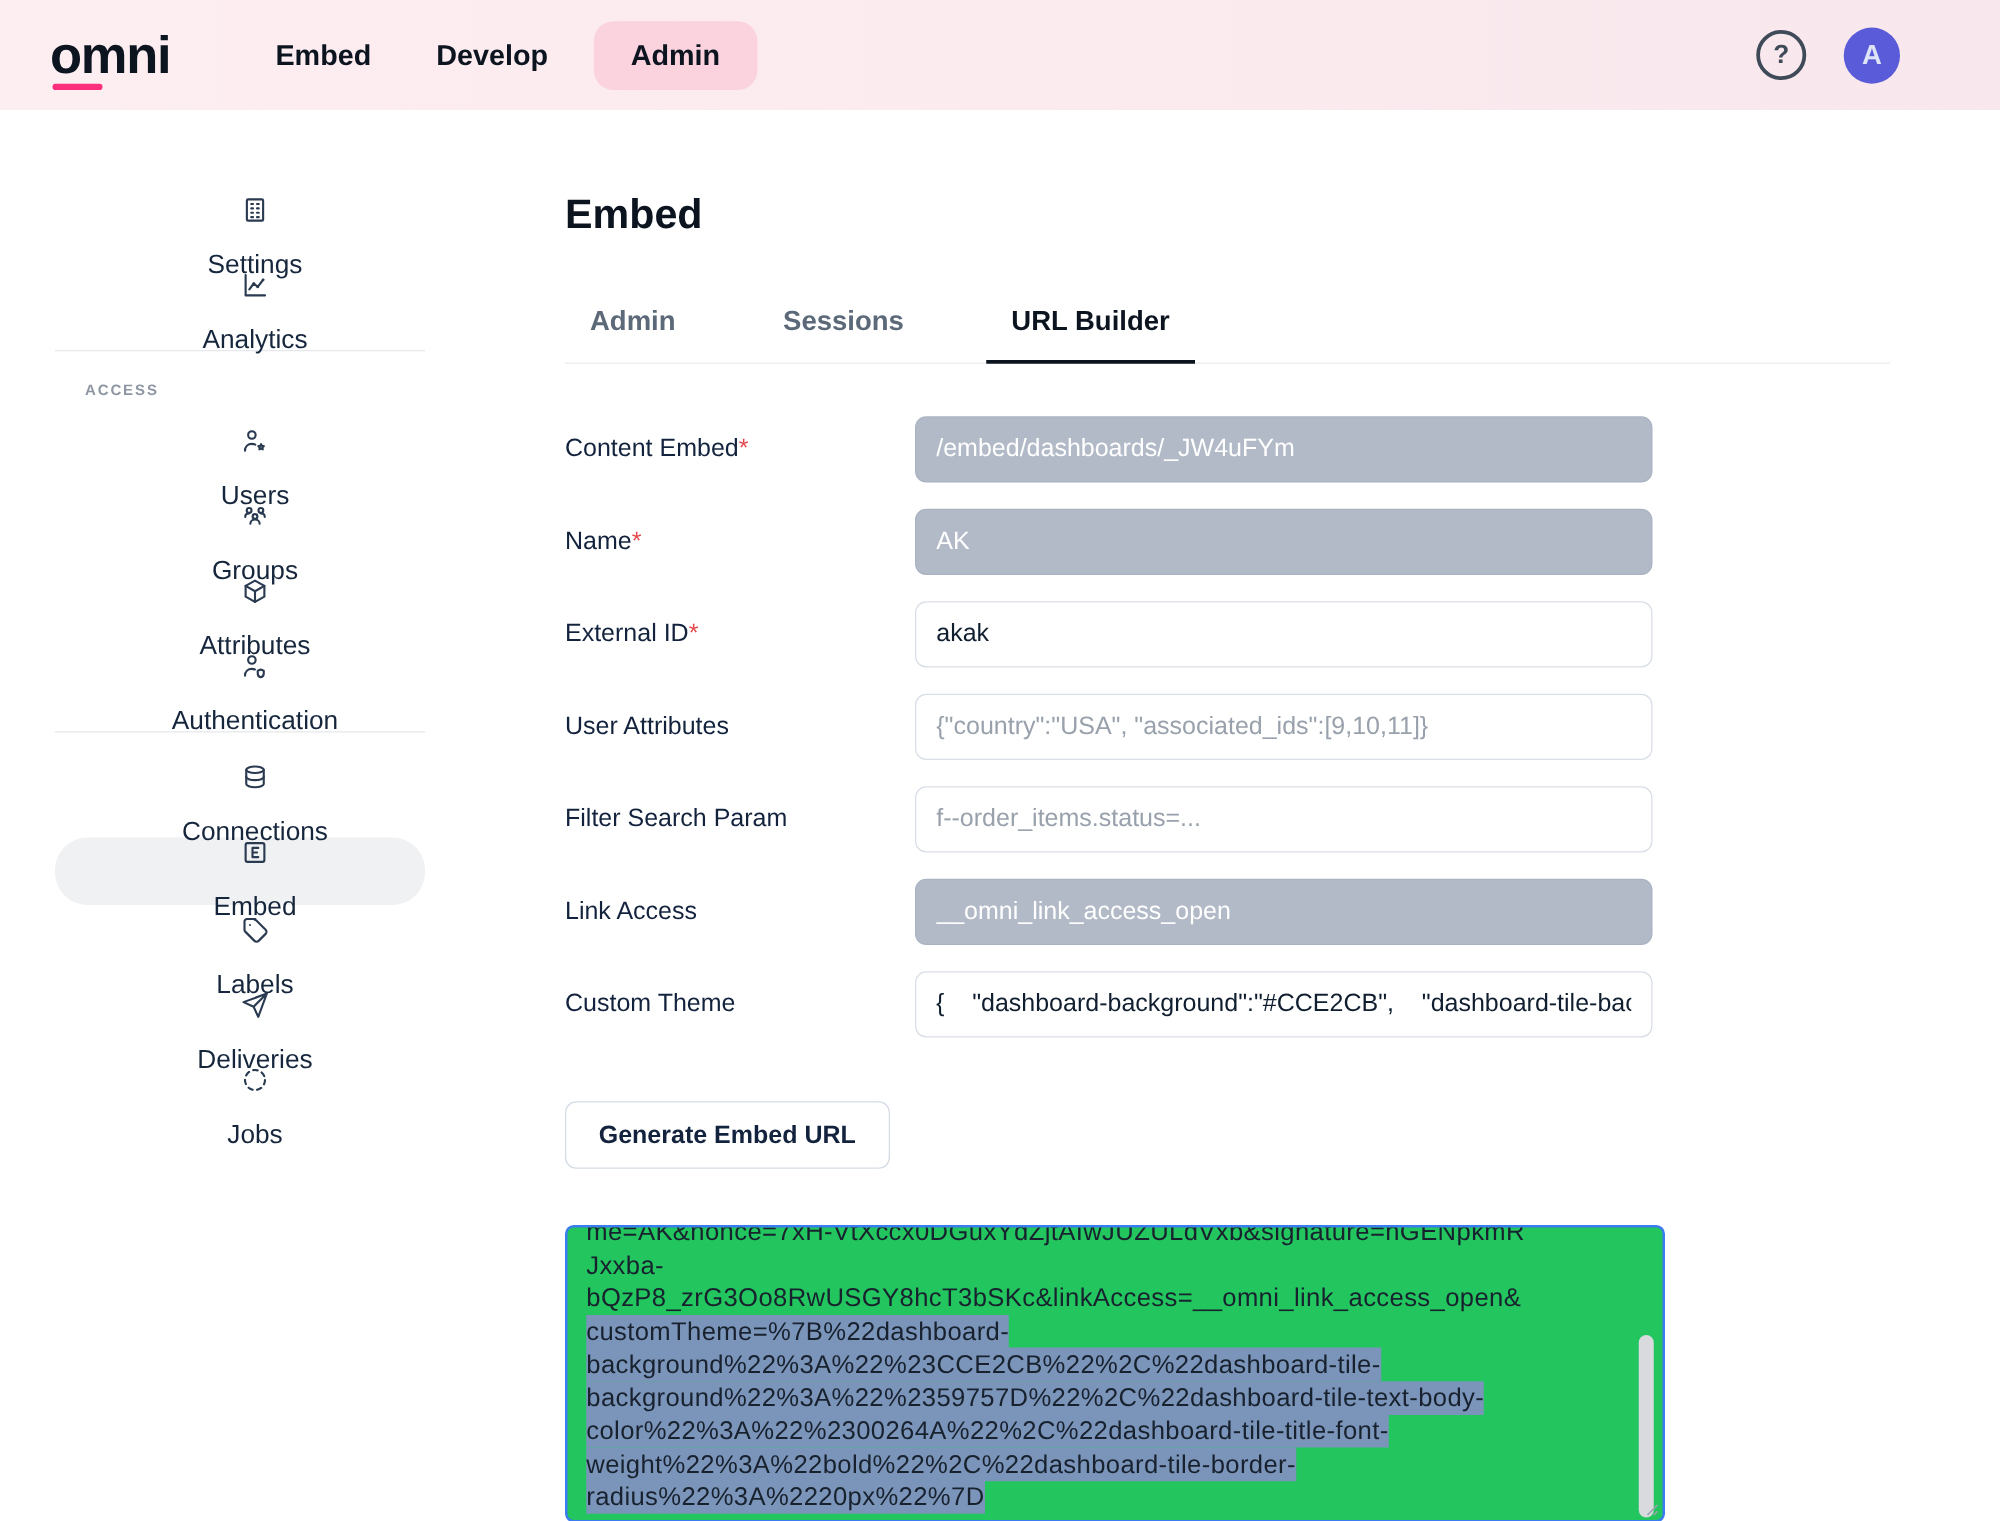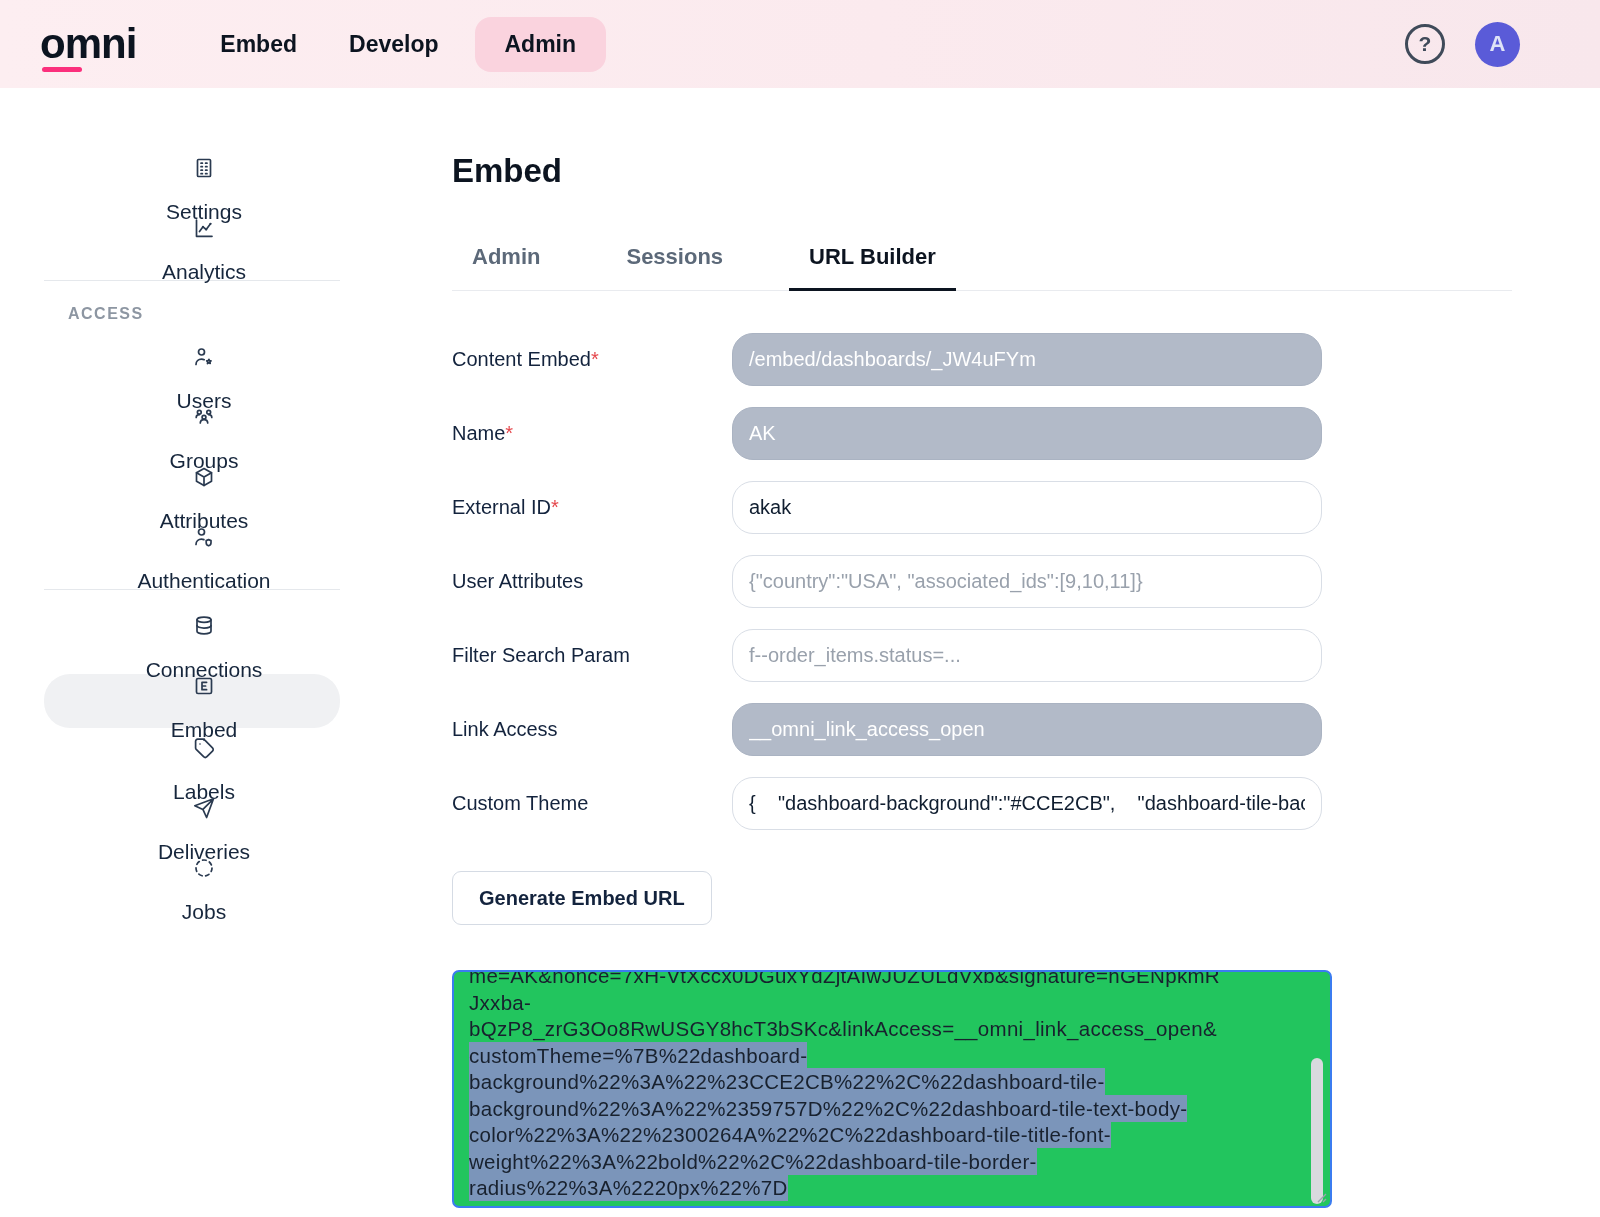--- a/index.html
+++ b/index.html
@@ -28,42 +28,42 @@
   
   .sidebar { position:absolute; left:0; top:100px; width:400px; padding:56px 0 0 44px; }
   .side-item { display:flex; align-items:center; gap:20px; height:46px; padding-left:24px;
     width:296px; border-radius:26px; cursor:pointer; margin-bottom:14px;flex-direction:column; }
   .side-item.active { background:#f0f1f3; height:54px; margin-bottom:8px; }
   .side-label { font-size:21px; color:#16263c; }
   .side-icon { width:24px; height:24px; flex:0 0 24px; display:flex; }
   .side-icon svg { width:24px; height:24px; stroke:#2a3a50; stroke-width:1.7; fill:none;
     stroke-linecap:round; stroke-linejoin:round; }
   .side-divider { width:296px; height:1px; background:#e5e8ec; margin:18px 0 24px 0; }
-  .side-section { font-size:16px; font-weight:700; letter-spacing:1.5px; color:#8d96a2;
+  .side-section { font-size:12px; font-weight:700; letter-spacing:1.5px; color:#8d96a2;
     padding-left:24px; margin:2px 0 22px 0; }
 
   
   .main { position:absolute; left:452px; top:100px; width:1060px; }
   .page-title { font-size:33px; font-weight:700; color:#0c1420; margin-top:52px; }
   .tabs { display:flex; gap:46px; margin-top:46px; border-bottom:1px solid #e9ebef; }
   .tab { font-size:22px; font-weight:700; color:#5c6979; padding:8px 20px 18px 20px;
     cursor:pointer; border-bottom:3px solid transparent; margin-bottom:-1px; }
   .tab.active { color:#0c1420; border-bottom-color:#0c1420; }
 
   .form { margin-top:42px; }
   .form-row { display:flex; align-items:center; margin-bottom:21px; }
   .form-label { width:280px; font-size:20px; color:#13233d; }
   .req { color:#e5484d; font-size:20px; }
-  .field { width:590px; height:53px; border-radius:21px; font-size:20px;
+  .field { width:590px; height:53px; border-radius:9px; font-size:20px;
     font-family:"Liberation Sans", sans-serif; padding:0 16px; outline:none; }
   .field.plain { border:1px solid #d9dee6; background:#ffffff; color:#101e30; }
   .field.plain::placeholder { color:#99a1ac; opacity:1; }
   .field.filled { border:1px solid #aab3c2; background:#b2bac8; color:#ffffff; }
 
-  .gen-btn { margin-top:20px; background:#ffffff; border:1px solid #d5dbe4; border-radius:9px;
+  .gen-btn { margin-top:30px; background:#ffffff; border:1px solid #d5dbe4; border-radius:9px;
     padding:0 26px; height:54px; font-size:20px; font-weight:700; color:#13233d;
     font-family:"Liberation Sans", sans-serif; cursor:pointer; }
 
   
   .output-box { position:relative; margin-top:45px; width:880px; height:238px;
     border:2.5px solid #3b7cf0; border-radius:7px; background:#22c55e; overflow:hidden;
     padding:5px 44px 5px 15px; cursor:text; }
   .ta-line { font-size:20.5px; line-height:26.5px; letter-spacing:0.3px; color:#18212e;
     white-space:nowrap; }
   .ta-line:first-child { margin-top:-14px; }

